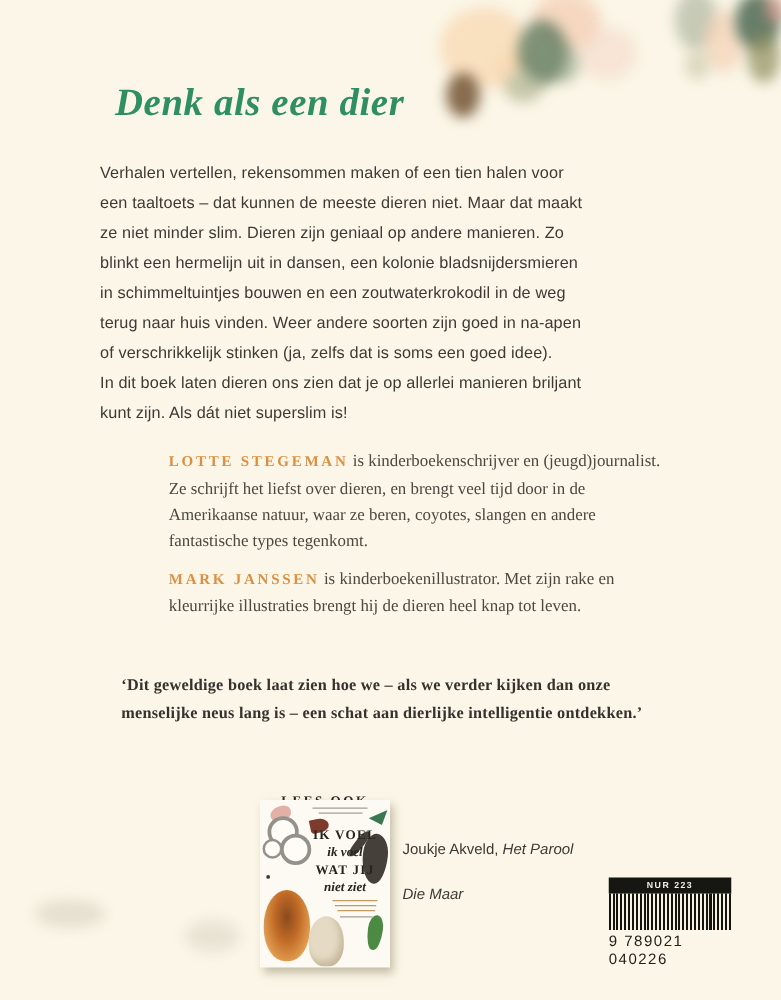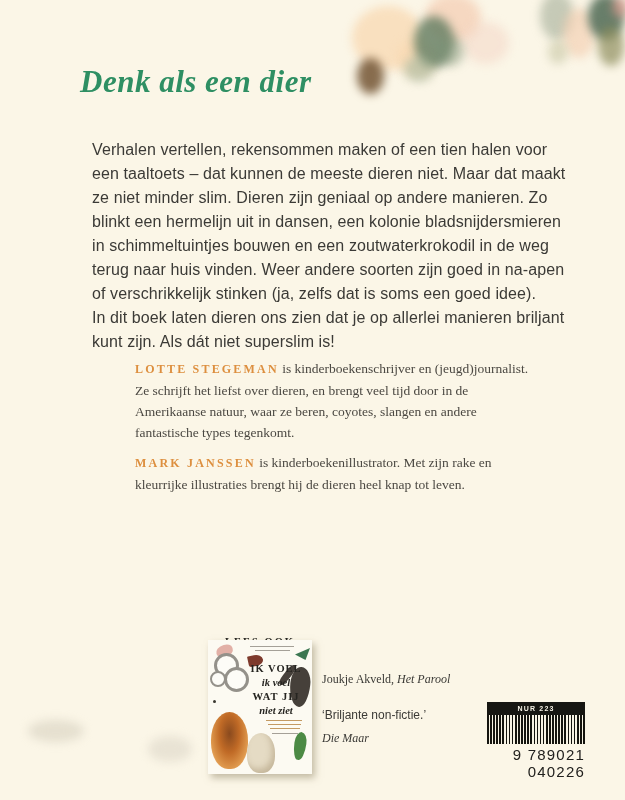--- a/index.html
+++ b/index.html
@@ -18,24 +18,24 @@
   .b8{left:540px;top:-8px;width:34px;height:48px;background:rgba(163,173,152,.6);}
   .b9{left:563px;top:8px;width:32px;height:50px;background:rgba(242,206,176,.65);}
   .b10{left:588px;top:-6px;width:36px;height:46px;background:rgba(78,105,83,.85);}
   .b11{left:598px;top:26px;width:26px;height:40px;background:rgba(141,141,92,.7);}
   .b12{left:612px;top:-4px;width:16px;height:22px;background:rgba(230,152,142,.6);}
   .b13{left:548px;top:40px;width:20px;height:24px;background:rgba(190,190,152,.5);}
   .b14{left:28px;top:720px;width:56px;height:22px;background:rgba(205,198,180,.45);}
   .b15{left:148px;top:736px;width:44px;height:26px;background:rgba(208,200,184,.4);}
   .b16{left:438px;top:36px;width:26px;height:30px;background:rgba(120,140,110,.45);}
 
-  .title{position:absolute;left:80px;top:64px;margin:0;font-family:"Liberation Serif",serif;
+  .title{position:absolute;left:92px;top:64px;margin:0;font-family:"Liberation Serif",serif;
          font-style:italic;font-weight:600;font-size:31px;color:#2e8f63;letter-spacing:.5px;}
 
-  .intro{position:absolute;left:80px;top:126px;margin:12px;font-size:16px;line-height:24px;
+  .intro{position:absolute;left:80px;top:126px;margin:0;font-size:13px;line-height:24px;
          color:#3b3a36;white-space:pre;letter-spacing:.1px;font-weight:500;}
 
   .bio{position:absolute;left:135px;margin:0;font-family:"Liberation Serif",serif;
        font-size:13.5px;line-height:21px;color:#4b4842;white-space:pre;}
   .bio-name{font-weight:700;font-size:12px;letter-spacing:2.2px;color:#dd8f3f;}
   #bio1{top:358px;} #bio2{top:452px;}
 
   .endorse-quote{position:absolute;left:97px;top:537px;margin:0;font-family:"Liberation Serif",serif;
          font-weight:700;font-size:13px;line-height:22px;color:#33322e;white-space:pre;letter-spacing:.2px;}
   .endorse-attr{position:absolute;left:101px;top:583px;font-family:"Liberation Serif",serif;
@@ -62,29 +62,29 @@
   .chimp-arm{width:7px;height:24px;background:#46403a;border-radius:40%;transform:rotate(38deg);}
   .lion{width:37px;height:57px;border-radius:50% 50% 46% 46%;
         background:radial-gradient(ellipse at 50% 38%,#8a4a1e 0%,#c06a26 38%,#e09a4e 72%,rgba(240,200,150,.25) 100%);}
   .dog{width:28px;height:40px;background:#e5dbc4;border-radius:50% 50% 42% 42%;
        box-shadow:inset -3px -4px 6px rgba(150,130,95,.4);}
   .parrot{width:12px;height:28px;background:#4c8a44;border-radius:50% 50% 45% 45%/40% 40% 60% 60%;transform:rotate(8deg);}
   .fly{width:3px;height:3px;background:#3a382f;border-radius:50%;}
 
   .reviews{position:absolute;left:322px;top:665px;width:160px;font-size:12px;line-height:18.5px;color:#3b3a36;}
   .review-quote{white-space:pre;margin:0;}
-  .review-source{margin-top:5px;font-family:Liberation Serif, serif;}
+  .review-source{margin-top:5px;}
   .review+.review{margin-top:17px;}
   .ital{font-style:italic;}
 
   .barcode{position:absolute;left:487px;top:702px;width:98px;}
   .nur{background:#161612;color:#f5f2e6;font-size:7px;letter-spacing:1.2px;text-align:center;
        height:13px;line-height:13px;font-weight:700;}
   .bars{height:29px;background:repeating-linear-gradient(to right,#14140f 0px,#14140f 1.6px,#f7f3e4 1.6px,#f7f3e4 3.1px);}
-  .isbn{font-size:15px;letter-spacing:1.2px;color:#22211e;text-align:right;padding-top:2px;}
+  .isbn{font-size:12px;letter-spacing:1.2px;color:#22211e;text-align:left;padding-top:2px;}
 
   .publisher{position:absolute;left:35px;top:754px;font-size:13px;font-weight:700;
              letter-spacing:.4px;color:#2b2a26;}
 </style>
 </head>
 <body>
 
 <div class="page">
 
   <div>
@@ -119,20 +119,22 @@
 kunt zijn. Als dát niet superslim is!</p>
 
   <p class="bio" id="bio1"><span class="bio-name">LOTTE STEGEMAN</span><span> is kinderboekenschrijver en (jeugd)journalist.
 Ze schrijft het liefst over dieren, en brengt veel tijd door in de
 Amerikaanse natuur, waar ze beren, coyotes, slangen en andere
 fantastische types tegenkomt.</span></p>
 
   <p class="bio" id="bio2"><span class="bio-name">MARK JANSSEN</span><span> is kinderboekenillustrator. Met zijn rake en
 kleurrijke illustraties brengt hij de dieren heel knap tot leven.</span></p>
 
+  <p class="endorse-quote">‘Dit geweldige boek laat zien hoe we – als we verder kijken dan onze
+menselijke neus lang is – een schat aan dierlijke intelligentie ontdekken.’</p>
 
   <div class="lees-ook">LEES OOK</div>
 
   <div class="thumb">
     <div class="mini-line" style="left:42px;top:6px;width:44px;"></div>
     <div class="mini-line" style="left:47px;top:10px;width:35px;"></div>
 
     <div class="octo-head" style="left:8px;top:5px;"></div>
     <div class="octo-ring" style="left:6px;top:13px;"></div>
     <div class="octo-ring" style="left:16px;top:27px;"></div>
@@ -158,21 +160,20 @@
     <div class="lion" style="left:3px;top:72px;"></div>
     <div class="dog" style="left:39px;top:93px;"></div>
     <div class="parrot" style="left:86px;top:92px;"></div>
   </div>
 
   <div class="reviews">
     <div class="review">
       <div class="review-source"><span>Joukje Akveld, </span><span class="ital">Het Parool</span></div>
     </div>
     <div class="review">
-      <p class="review-quote">‘Briljante non-fictie.’</p>
       <div class="review-source"><span></span><span class="ital">Die Maar</span></div>
     </div>
   </div>
 
   <div class="barcode">
     <div class="nur">NUR 223</div>
     <div class="bars"></div>
     <div class="isbn">9 789021 040226</div>
   </div>
 

